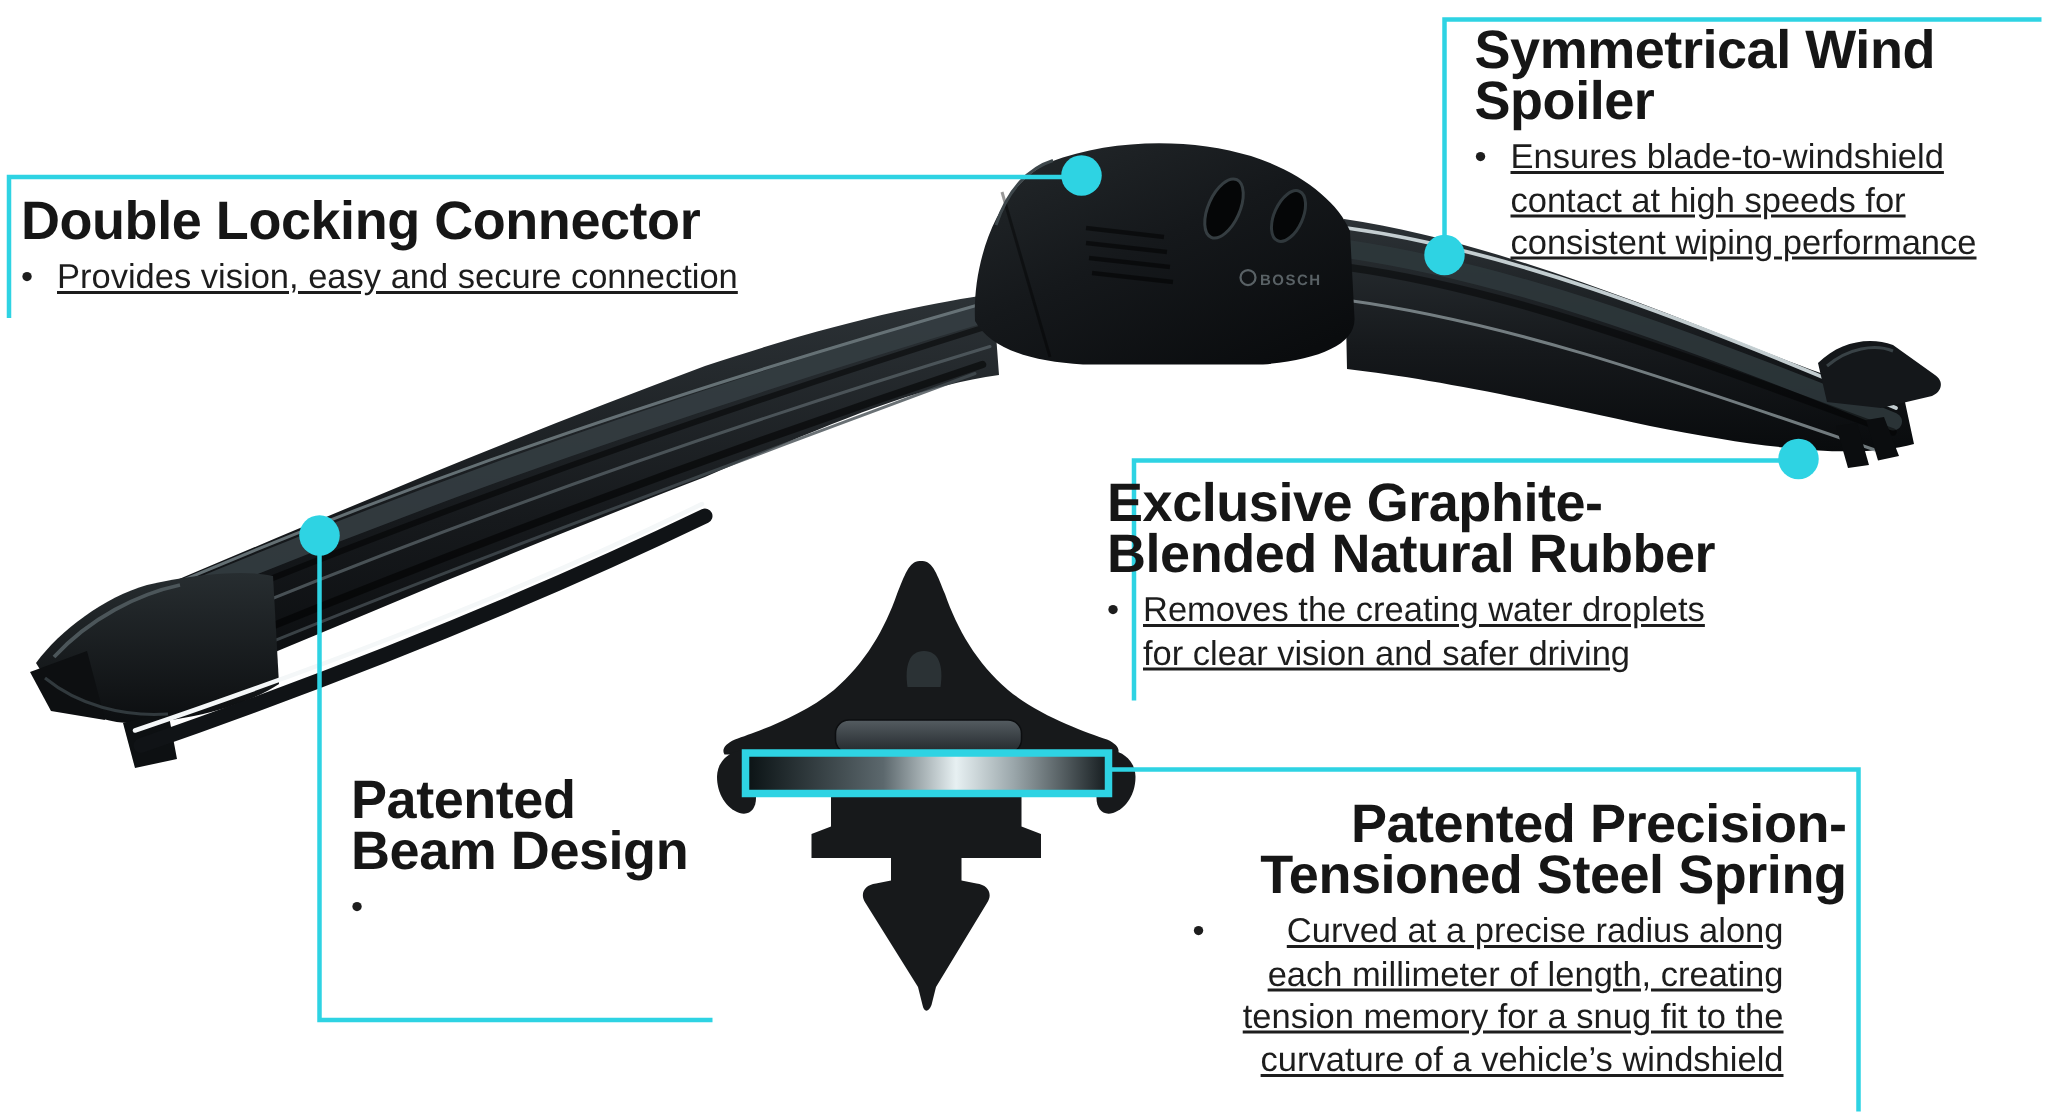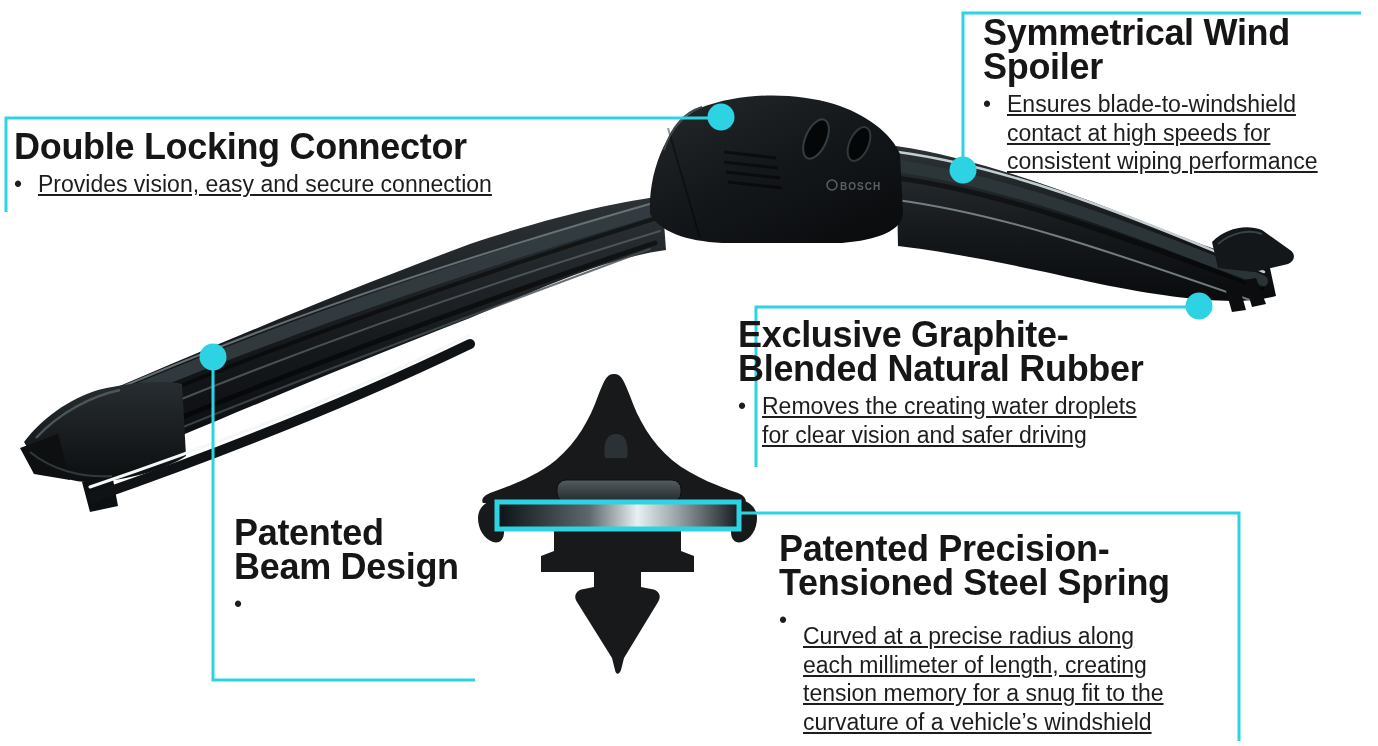--- a/index.html
+++ b/index.html
@@ -28,22 +28,22 @@
   .bullet .marker { width: 24px; flex: none; }
   .bullet .text { display: block; text-decoration: underline; }
 
   #co-spoiler   { left: 983px; top: 16px;  width: 394px; }
   #co-spoiler   .text { max-width: 352px; }
   #co-connector { left: 14px;  top: 130px; width: 670px; }
   #co-rubber    { left: 738px; top: 318px; width: 440px; }
   #co-rubber    .text { max-width: 388px; }
   #co-beam      { left: 234px; top: 492px; width: 250px; margin-top: 24px; }
   #co-beam      .text { max-width: 204px; }
-  #co-spring    { left: 779px; top: 532px; width: 452px; }
-  #co-spring    .text { max-width: 386px; margin-top: 16px; }
+  #co-spring    { left: 779px; top: 532px; width: 452px; text-align: right; }
+  #co-spring    .text { max-width: 386px; }
 </style>
 </head>
 <body>
 
 <div class="stage">
 
   <svg class="artwork" viewBox="0 0 1378 746">
     <defs>
       <linearGradient id="gradBand" x1="0" y1="0" x2="0" y2="1">
         <stop offset="0" stop-color="#2c3236"></stop>

